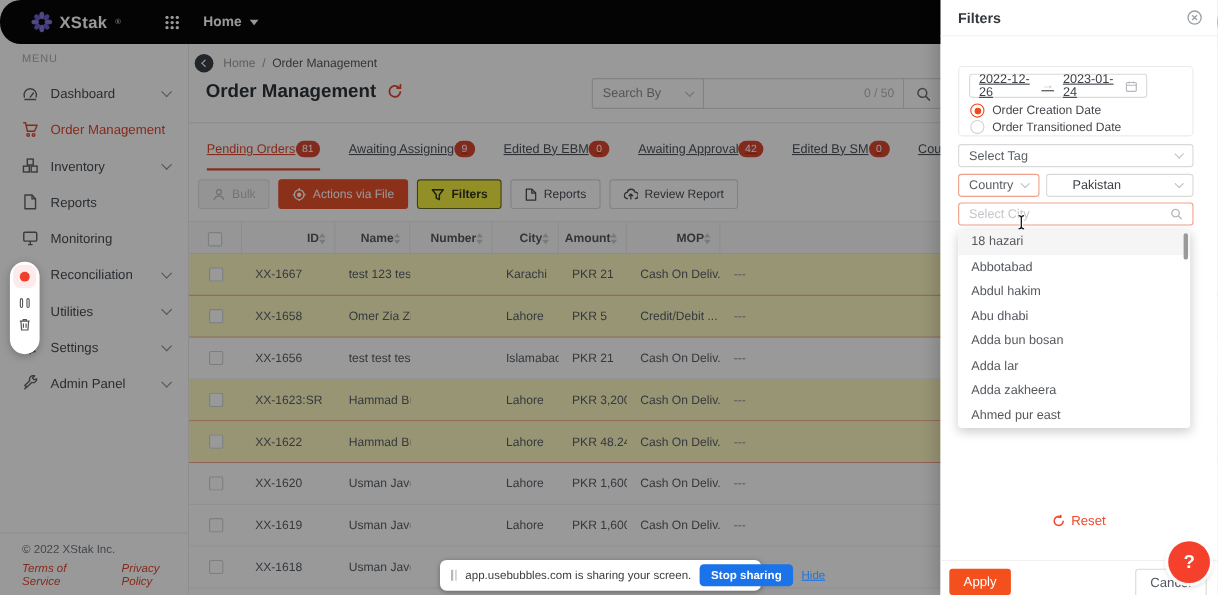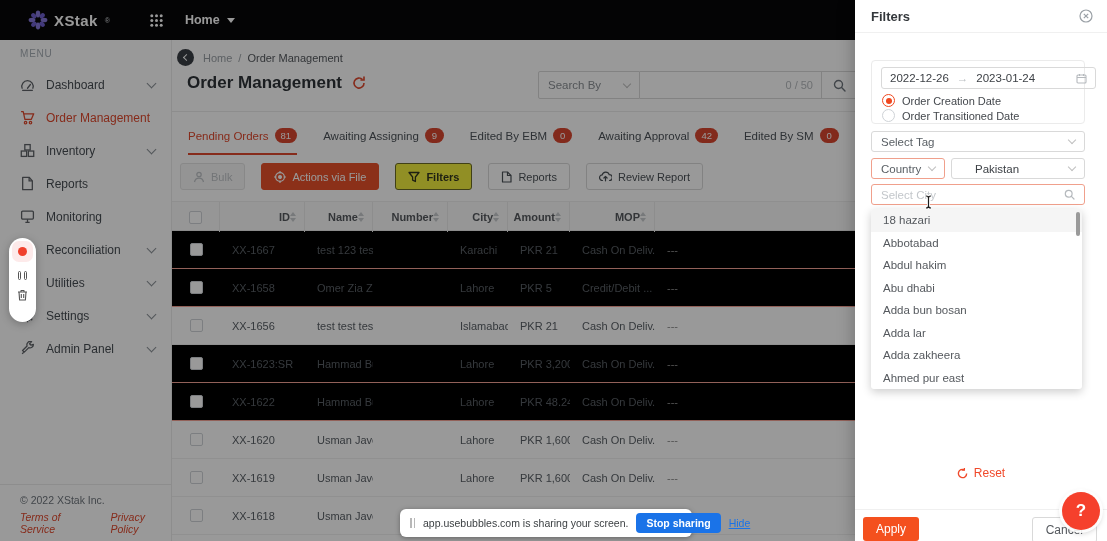--- a/index.html
+++ b/index.html
@@ -1,21 +1,21 @@
 <!DOCTYPE html>
 <html><head>
 <meta charset="utf-8">
 <style>
   * { box-sizing: border-box; margin: 0; padding: 0; }
   html,body { width:1107px; height:541px; }
   body { font-family:"Liberation Sans", sans-serif; background:#fff; }
   .stage { position:relative; width:1107px; height:541px; overflow:hidden; background:#fff; }
 
   
-  .navbar { position:absolute; left:0; top:0; width:1107px; height:40px; background:#070709; display:flex; align-items:center; z-index:1; }
+  .navbar { position:absolute; left:0; top:0; width:1107px; height:40px; background:#070709; display:flex; align-items:center; z-index:1;border-radius:19px; }
   .brand { display:flex; align-items:center; margin-left:28px; gap:6px; }
   .brand-name { color:#fff; font-size:15px; font-weight:bold; letter-spacing:.4px; }
   .brand-mark { color:#cfd2d6; font-size:7px; vertical-align:top; margin-left:1px; }
   .appgrid { margin-left:40px; display:flex; }
   .nav-home { margin-left:22px; color:#fff; font-size:12.5px; font-weight:bold; display:flex; align-items:center; gap:7px; cursor:pointer; }
   .caret-down { width:0; height:0; border-left:4px solid transparent; border-right:4px solid transparent; border-top:5px solid #fff; }
 
   
   .sidebar { position:absolute; left:0; top:40px; width:172px; height:501px; background:#fff; border-right:1px solid #ececec; z-index:1; }
   .menu-label { position:absolute; left:20px; top:8px; font-size:10px; letter-spacing:.8px; color:#a6adb4; }
@@ -41,44 +41,44 @@
   .page-title { font-size:17px; font-weight:600; color:#2e3338; }
   .hdr-divider { position:absolute; top:71px; left:0; right:0; border-bottom:1px solid #ececec; }
 
   .search-group { position:absolute; top:31px; left:366px; display:flex; }
   .search-by { width:102px; height:28px; border:1px solid #d9d9d9; background:#fff; display:flex; align-items:center; justify-content:space-between; padding:0 9px; font-size:11.5px; color:#8a8f94; border-radius:2px 0 0 2px; cursor:pointer; }
   .sel-chev { width:6px; height:6px; border-right:1.2px solid #bfbfbf; border-bottom:1.2px solid #bfbfbf; transform:rotate(45deg); margin-top:-3px; }
   .search-input { width:182px; height:28px; border:1px solid #d9d9d9; border-left:none; display:flex; align-items:center; justify-content:flex-end; padding:0 8px; font-size:11px; color:#b5b9bd; }
   .search-btn { width:36px; height:28px; border:1px solid #d9d9d9; border-left:none; display:flex; align-items:center; justify-content:center; background:#fff; cursor:pointer; border-radius:0 2px 2px 0; }
 
   .tabs { position:absolute; top:82px; left:16px; display:flex; gap:26px; }
-  .tab { display:flex; align-items:center; gap:6px; font-size:11.5px; color:#4d5359; padding:6px 0 10px; cursor:pointer; border-bottom:2px solid transparent; white-space:nowrap; }
+  .tab { display:flex; align-items:center; font-size:11.5px; color:#4d5359; padding:6px 0 10px; cursor:pointer; border-bottom:2px solid transparent; white-space:nowrap;text-decoration:underline; }
   .tab.active { color:#e0492e; border-bottom-color:#e0492e; }
   .badge { background:#d9472f; color:#fff; font-size:9.5px; padding:2px 6px; border-radius:9px; min-width:19px; text-align:center; }
 
-  .toolbar { position:absolute; top:123px; left:8px; display:flex; gap:16px; }
+  .toolbar { position:absolute; top:123px; left:8px; display:flex; gap:8px; }
   .btn { height:27px; display:flex; align-items:center; gap:6px; padding:0 12px; font-size:11px; border-radius:3px; border:1px solid #d9d9d9; background:#fff; color:#4a5056; cursor:pointer; white-space:nowrap; }
   .btn .bicon { display:inline-flex; }
   .btn-bulk { background:#f7f7f7; border-color:#e3e3e3; color:#bfc3c7; cursor:default; }
   .btn-red { background:#e8502a; border-color:#e8502a; color:#fff; }
   .btn-filters { background:#f2ee3f; border-color:#6b6b25; color:#33361f; font-weight:bold; }
 
   
   .table { position:absolute; top:161px; left:0; right:0; }
   .thead, .trow { display:grid; grid-template-columns:48px 85px 68px 75px 60px 62px 85px 1fr; align-items:center; }
   .thead { height:30px; background:#fafafa; border-top:1px solid #eee; border-bottom:1px solid #e8e8e8; }
   .th { display:flex; align-items:center; justify-content:flex-end; height:30px; padding:0 8px 0 12px; font-size:11px; font-weight:bold; color:#55595e; border-right:1px solid #ececec; cursor:pointer; }
   .th:last-child { border-right:none; }
   .th-check { display:flex; align-items:center; justify-content:center; height:30px; border-right:1px solid #ececec; }
   .sorter { display:flex; flex-direction:column; gap:2px; }
   .sorter i { width:0; height:0; border-left:3.5px solid transparent; border-right:3.5px solid transparent; }
   .sorter .up { border-bottom:4px solid #c6cacd; }
   .sorter .dn { border-top:4px solid #c6cacd; }
   .trow { height:38px; border-bottom:1px solid #f0f0f0; background:#fff; }
-  .trow.hl { background:#000000; border-bottom-color:#f3a294; }
+  .trow.hl { background:#fef9c3; border-bottom-color:#f3a294; }
   .td { font-size:11px; color:#5a6066; padding-left:12px; overflow:hidden; white-space:nowrap; }
   .td.muted { color:#8c8c8c; }
   .c-check { display:flex; justify-content:center; padding-left:0; }
   .cb { width:13px; height:13px; border:1px solid #cfd3d7; border-radius:2px; background:#fff; display:inline-block; cursor:pointer; }
 
   
   .dim { position:absolute; left:0; top:0; width:855px; height:541px; background:rgba(0,0,0,.40); z-index:5; }
 
   
   .rec-widget { position:absolute; left:9px; top:238px; width:27px; height:84px; background:#fff; border-radius:14px; box-shadow:0 2px 8px rgba(0,0,0,.25); z-index:10; display:flex; flex-direction:column; align-items:center; padding-top:3px; gap:9px; }
@@ -95,21 +95,21 @@
   .share-msg { font-size:10.5px; color:#3c4043; white-space:nowrap; }
   .stop-btn { background:#1a73e8; color:#fff; font-size:10.5px; font-weight:bold; border:none; border-radius:4px; padding:4px 10px; cursor:pointer; white-space:nowrap; }
   .hide-link { font-size:10.5px; color:#1a73e8; text-decoration:underline; cursor:pointer; }
 
   
   .panel { position:absolute; left:855px; top:0; width:252px; height:541px; background:#fff; z-index:10; box-shadow:-4px 0 14px rgba(0,0,0,.18); }
   .panel-head { height:33px; display:flex; align-items:center; justify-content:space-between; padding:0 14px 0 16px; border-bottom:1px solid #f0f0f0; }
   .panel-title { font-size:13px; font-weight:600; color:#33373b; }
   .p-close { cursor:pointer; display:inline-flex; }
   .date-group { position:absolute; left:16px; top:60px; width:214px; height:64px; border:1px solid #ebebeb; border-radius:4px; }
-  .date-range { position:absolute; left:9px; top:6px; width:215px; height:22px; border:1px solid #d9d9d9; border-radius:3px; display:flex; align-items:center; gap:8px; padding:0 8px; font-size:11.5px; color:#3d4146; cursor:pointer; }
+  .date-range { position:absolute; left:9px; top:6px; width:162px; height:22px; border:1px solid #d9d9d9; border-radius:3px; display:flex; align-items:center; gap:8px; padding:0 8px; font-size:11.5px; color:#3d4146; cursor:pointer;text-decoration:underline; }
   .date-sep { color:#b9bdc1; }
   .date-cal { margin-left:auto; display:inline-flex; }
   .radio-row { position:absolute; left:10px; display:flex; align-items:center; gap:7px; font-size:11px; color:#44484d; cursor:pointer; }
   .radio { width:13px; height:13px; border-radius:50%; border:1px solid #cfd3d7; background:#fff; flex:none; display:flex; align-items:center; justify-content:center; }
   .radio.on { border-color:#f0481f; }
   .radio.on i { width:6px; height:6px; border-radius:50%; background:#f0481f; }
   .pselect { position:absolute; height:21px; border:1px solid #d9d9d9; border-radius:3px; display:flex; align-items:center; justify-content:space-between; padding:0 9px; font-size:11.5px; color:#595f64; background:#fff; cursor:pointer; }
   .pselect.focus { border-color:#f0a08c; }
   .sel-tag { left:16px; top:131px; width:214px; }
   .sel-country { left:16px; top:158px; width:74px; }

